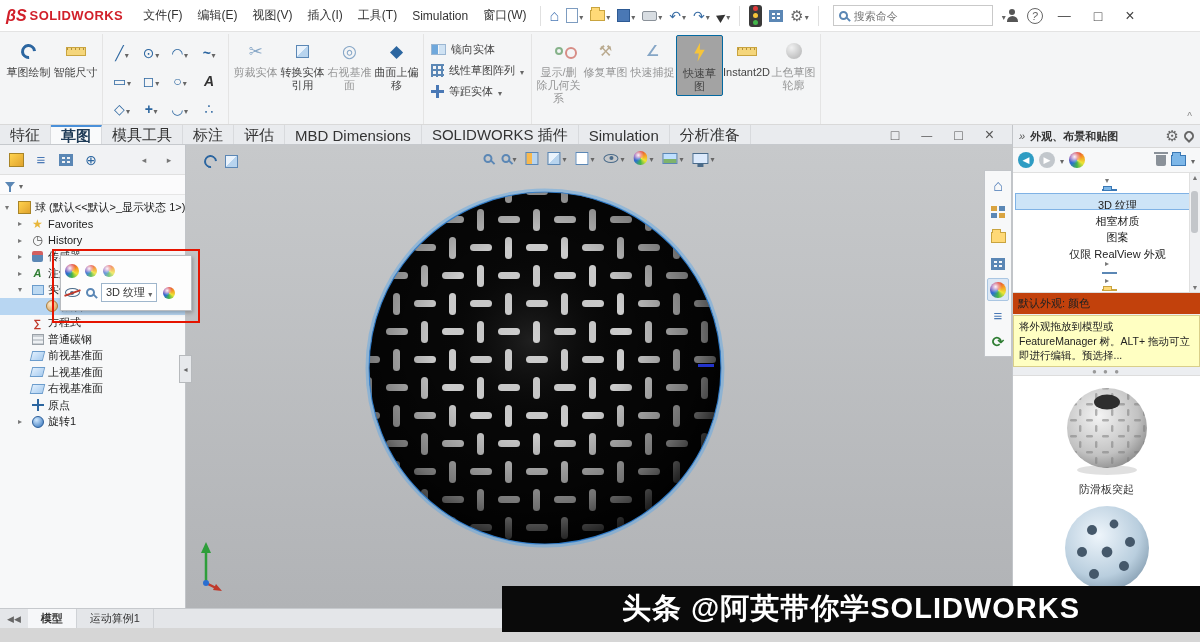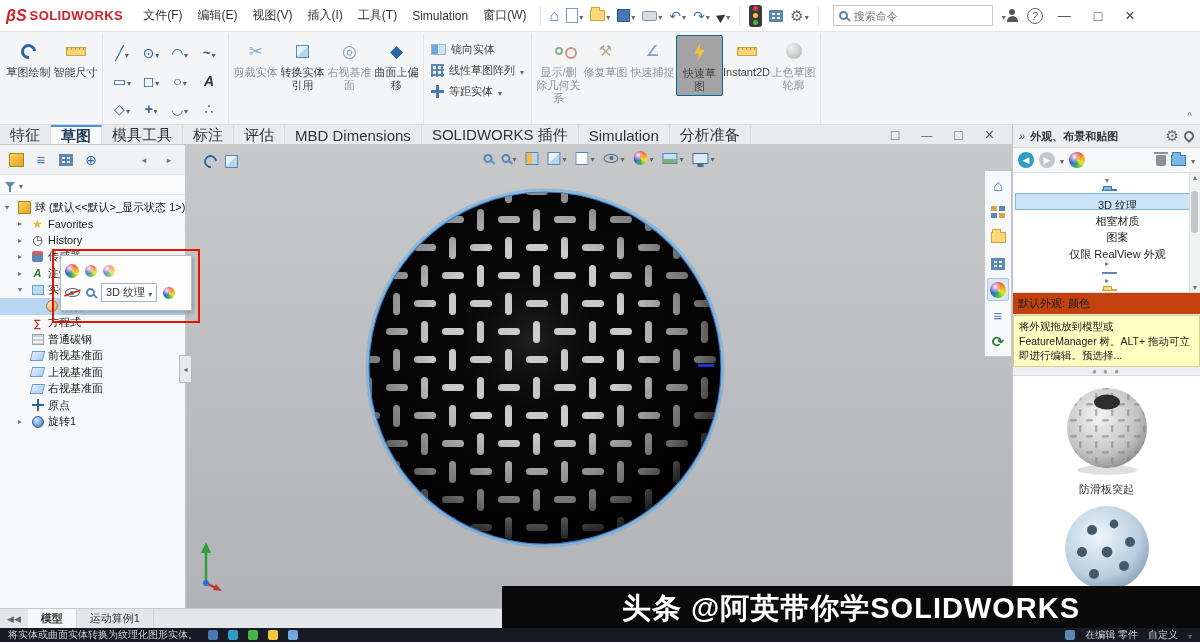--- a/index.html
+++ b/index.html
@@ -788,27 +788,14 @@
   <div class="bstrip">
     <span class="arrows">◀◀</span>
     <span class="btab active">模型</span>
     <span class="btab">运动算例1</span>
   </div>
 
   <div class="watermark">
     <span>头条 @阿英带你学SOLIDWORKS</span>
   </div>
 
-  <div class="statusbar">
-    <span>将实体或曲面实体转换为纹理化图形实体。</span>
-    <span class="sic" style="background:#4a78b5"></span>
-    <span class="sic" style="background:#2e9cc3"></span>
-    <span class="sic" style="background:#43b54a"></span>
-    <span class="sic" style="background:#f5c43a"></span>
-    <span class="sic" style="background:#6fa8dc"></span>
-    <span class="sb-spring"></span>
-    <span class="sic" style="background:#5b87b5"></span>
-    <span>在编辑 零件</span>
-    <span>自定义</span>
-    <i class="cv"></i>
-  </div>
 
 </div>
 
 </body></html>

